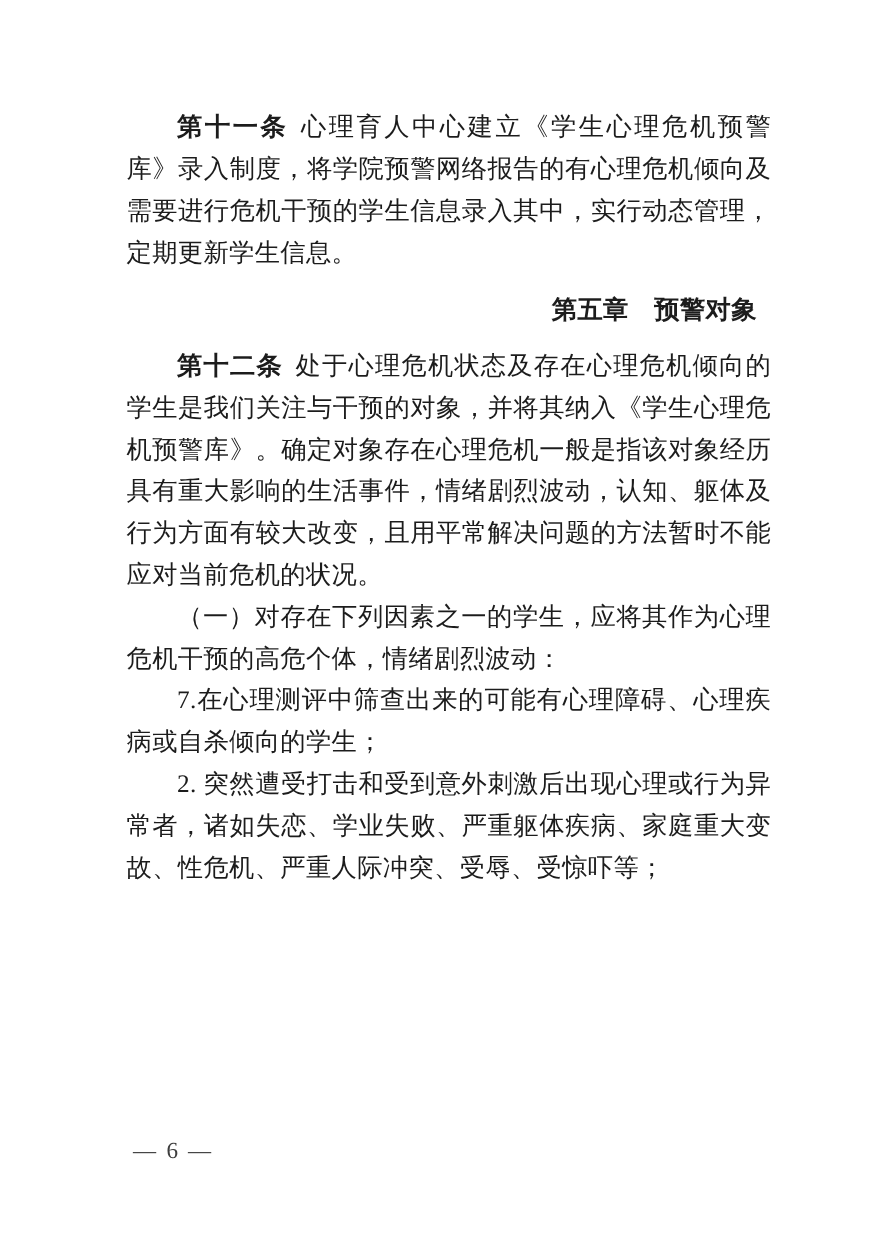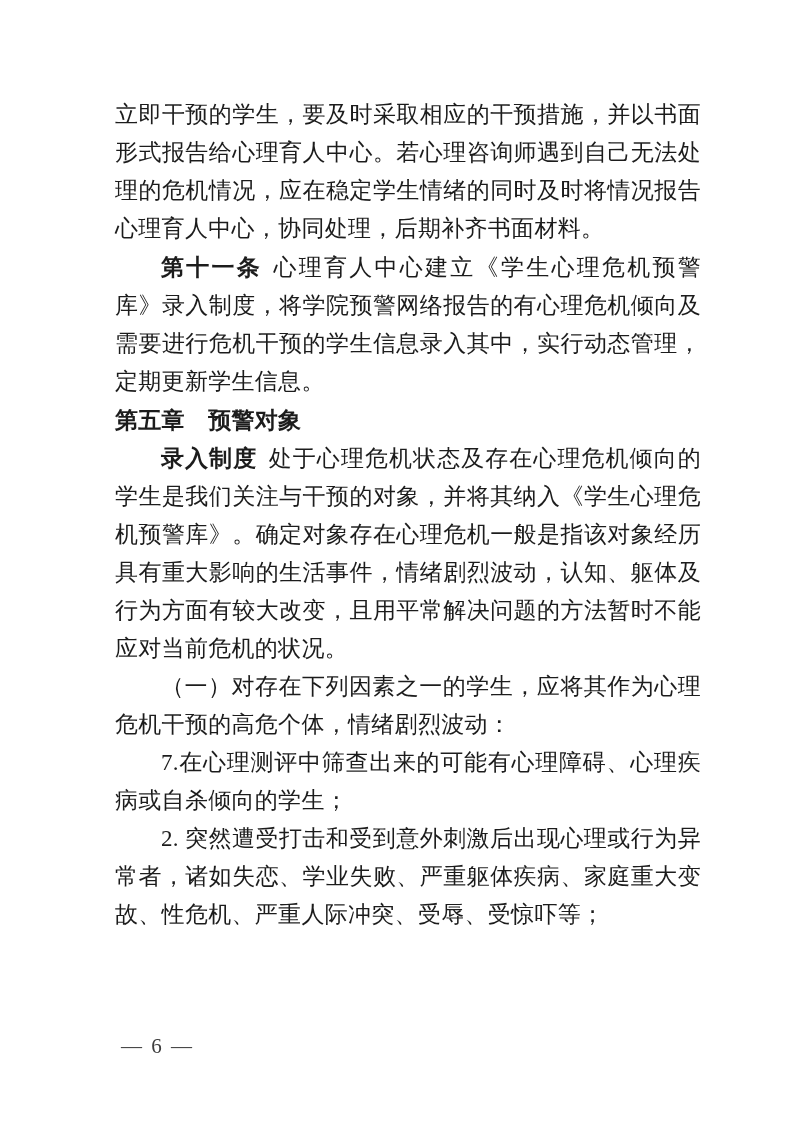--- a/index.html
+++ b/index.html
@@ -38,52 +38,51 @@
   .content p.no-indent {
     text-indent: 0;
   }
   .art-label {
     font-weight: 700;
     font-family: "Liberation Sans", "DejaVu Sans", sans-serif;
     margin-right: 0.5em;
     margin-top: 27px;
   }
   .chapter-heading {
-    margin: 0;
+    margin: 13px;
     font-size: 23px;
     line-height: 38px;
     font-weight: 700;
     font-family: "Liberation Sans", "DejaVu Sans", sans-serif;
-    text-align: left;
+    text-align: right;
     text-indent: 0;
   }
   .page-number {
     position: absolute;
     left: 121px;
     top: 1033px;
     font-size: 21px;
     line-height: 26px;
     color: #3d3d3d;
     letter-spacing: 2px;
   }
 </style>
 </head>
 <body>
 
 <div class="page">
 
   <div class="content">
 
-    <p class="no-indent">立即干预的学生，要及时采取相应的干预措施，并以书面形式报告给心理育人中心。若心理咨询师遇到自己无法处理的危机情况，应在稳定学生情绪的同时及时将情况报告心理育人中心，协同处理，后期补齐书面材料。</p>
 
     <p><span class="art-label">第十一条</span><span>心理育人中心建立《学生心理危机预警库》录入制度，将学院预警网络报告的有心理危机倾向及需要进行危机干预的学生信息录入其中，实行动态管理，定期更新学生信息。</span></p>
 
     <h2 class="chapter-heading">第五章　预警对象</h2>
 
-    <p><span class="art-label">录入制度</span><span>处于心理危机状态及存在心理危机倾向的学生是我们关注与干预的对象，并将其纳入《学生心理危机预警库》。确定对象存在心理危机一般是指该对象经历具有重大影响的生活事件，情绪剧烈波动，认知、躯体及行为方面有较大改变，且用平常解决问题的方法暂时不能应对当前危机的状况。</span></p>
+    <p><span class="art-label">第十二条</span><span>处于心理危机状态及存在心理危机倾向的学生是我们关注与干预的对象，并将其纳入《学生心理危机预警库》。确定对象存在心理危机一般是指该对象经历具有重大影响的生活事件，情绪剧烈波动，认知、躯体及行为方面有较大改变，且用平常解决问题的方法暂时不能应对当前危机的状况。</span></p>
 
     <p>（一）对存在下列因素之一的学生，应将其作为心理危机干预的高危个体，情绪剧烈波动：</p>
 
     <p>7.在心理测评中筛查出来的可能有心理障碍、心理疾病或自杀倾向的学生；</p>
 
     <p>2. 突然遭受打击和受到意外刺激后出现心理或行为异常者，诸如失恋、学业失败、严重躯体疾病、家庭重大变故、性危机、严重人际冲突、受辱、受惊吓等；</p>
 
 
   </div>
 

